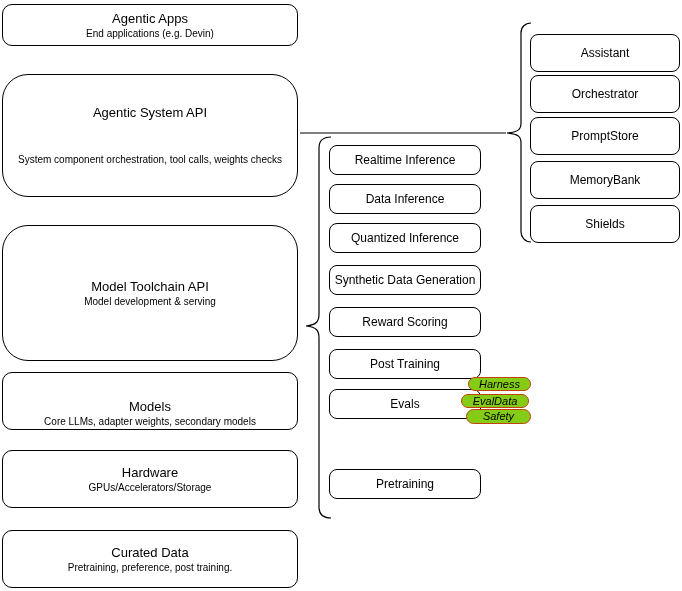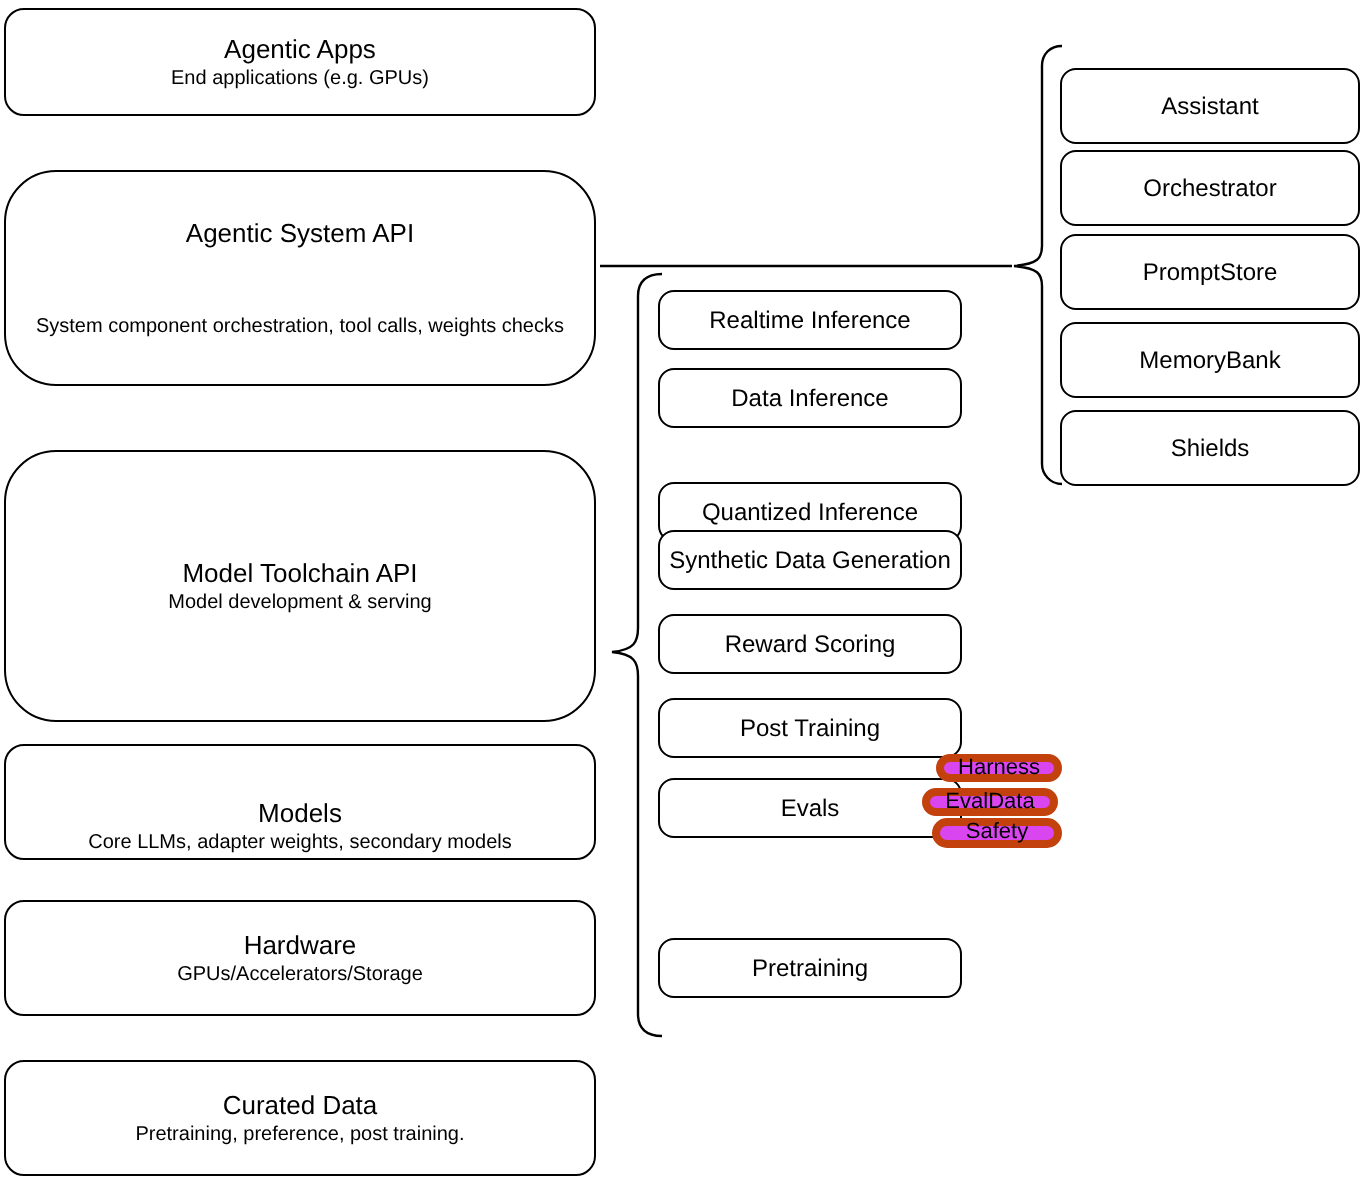--- a/index.html
+++ b/index.html
@@ -27,47 +27,48 @@
   }
   .stack-node { left: 2px; width: 296px; border-radius: 10px; }
   .stack-node .title { font-size: 13px; line-height: 17px; }
   .stack-node .subtitle { font-size: 10px; line-height: 14px; }
   .tall { border-radius: 26px; }
   .mid-node { left: 329px; width: 152px; height: 30px; border-radius: 8px; font-size: 12px; }
   .right-node { left: 530px; width: 150px; height: 38px; border-radius: 8px; font-size: 12px; }
   .pill {
     position: absolute;
     box-sizing: border-box;
-    background: #d946ef;
-    border: 4px solid #c2410c;
+    background: #84cc16;
+    border: 1px solid #c2410c;
     border-radius: 8px;
     display: flex;
     align-items: center;
     justify-content: center;
     font-size: 11px;
     line-height: 11px;
     z-index: 2;
+    font-style: italic;
   }
 </style>
 </head>
 <body>
 
 <div id="diagram">
 
   <svg id="wires" width="682" height="591" viewBox="0 0 682 591">
     <path d="M 300 133 L 506 133" fill="none" stroke="#000000" stroke-width="1.2"></path>
     <path d="M 331 137 C 323 137 319 141 319 148 L 319 314 C 319 321 317 325 306 326 C 317 327 319 331 319 338 L 319 507 C 319 514 323 518 331 518" fill="none" stroke="#000000" stroke-width="1.2"></path>
     <path d="M 531 23 C 525 23 521 27 521 33 L 521 123 C 521 129 519 132 507 133 C 519 134 521 137 521 143 L 521 232 C 521 237 525 242 531 242" fill="none" stroke="#000000" stroke-width="1.2"></path>
   </svg>
 
-  <div class="node stack-node" style="top:4px;height:54px;">
+  <div class="node stack-node" style="top:4px;height:42px;">
     <div class="title">Agentic Apps</div>
-    <div class="subtitle">End applications (e.g. GPUs)</div>
+    <div class="subtitle">End applications (e.g. Devin)</div>
   </div>
-  <div class="node stack-node tall" style="top:85px;height:108px;gap:32px;">
+  <div class="node stack-node tall" style="top:74px;height:123px;gap:32px;">
     <div class="title">Agentic System API</div>
     <div class="subtitle">System component orchestration, tool calls, weights checks</div>
   </div>
   <div class="node stack-node tall" style="top:225px;height:136px;">
     <div class="title">Model Toolchain API</div>
     <div class="subtitle">Model development &amp; serving</div>
   </div>
   <div class="node stack-node" style="top:372px;height:58px;justify-content:flex-end;">
     <div class="title">Models</div>
     <div class="subtitle">Core LLMs, adapter weights, secondary models</div>
@@ -76,21 +77,21 @@
     <div class="title">Hardware</div>
     <div class="subtitle">GPUs/Accelerators/Storage</div>
   </div>
   <div class="node stack-node" style="top:530px;height:58px;">
     <div class="title">Curated Data</div>
     <div class="subtitle">Pretraining, preference, post training.</div>
   </div>
 
   <div class="node mid-node" style="top:145px;">Realtime Inference</div>
   <div class="node mid-node" style="top:184px;">Data Inference</div>
-  <div class="node mid-node" style="top:241px;">Quantized Inference</div>
+  <div class="node mid-node" style="top:223px;">Quantized Inference</div>
   <div class="node mid-node" style="top:265px;">Synthetic Data Generation</div>
   <div class="node mid-node" style="top:307px;">Reward Scoring</div>
   <div class="node mid-node" style="top:349px;">Post Training</div>
   <div class="node mid-node" style="top:389px;">Evals</div>
   <div class="node mid-node" style="top:469px;">Pretraining</div>
 
   <div class="pill" style="left:468px;top:377px;width:63px;height:14px;">Harness</div>
   <div class="pill" style="left:461px;top:394px;width:68px;height:14px;">EvalData</div>
   <div class="pill" style="left:466px;top:409px;width:65px;height:15px;">Safety</div>
 

